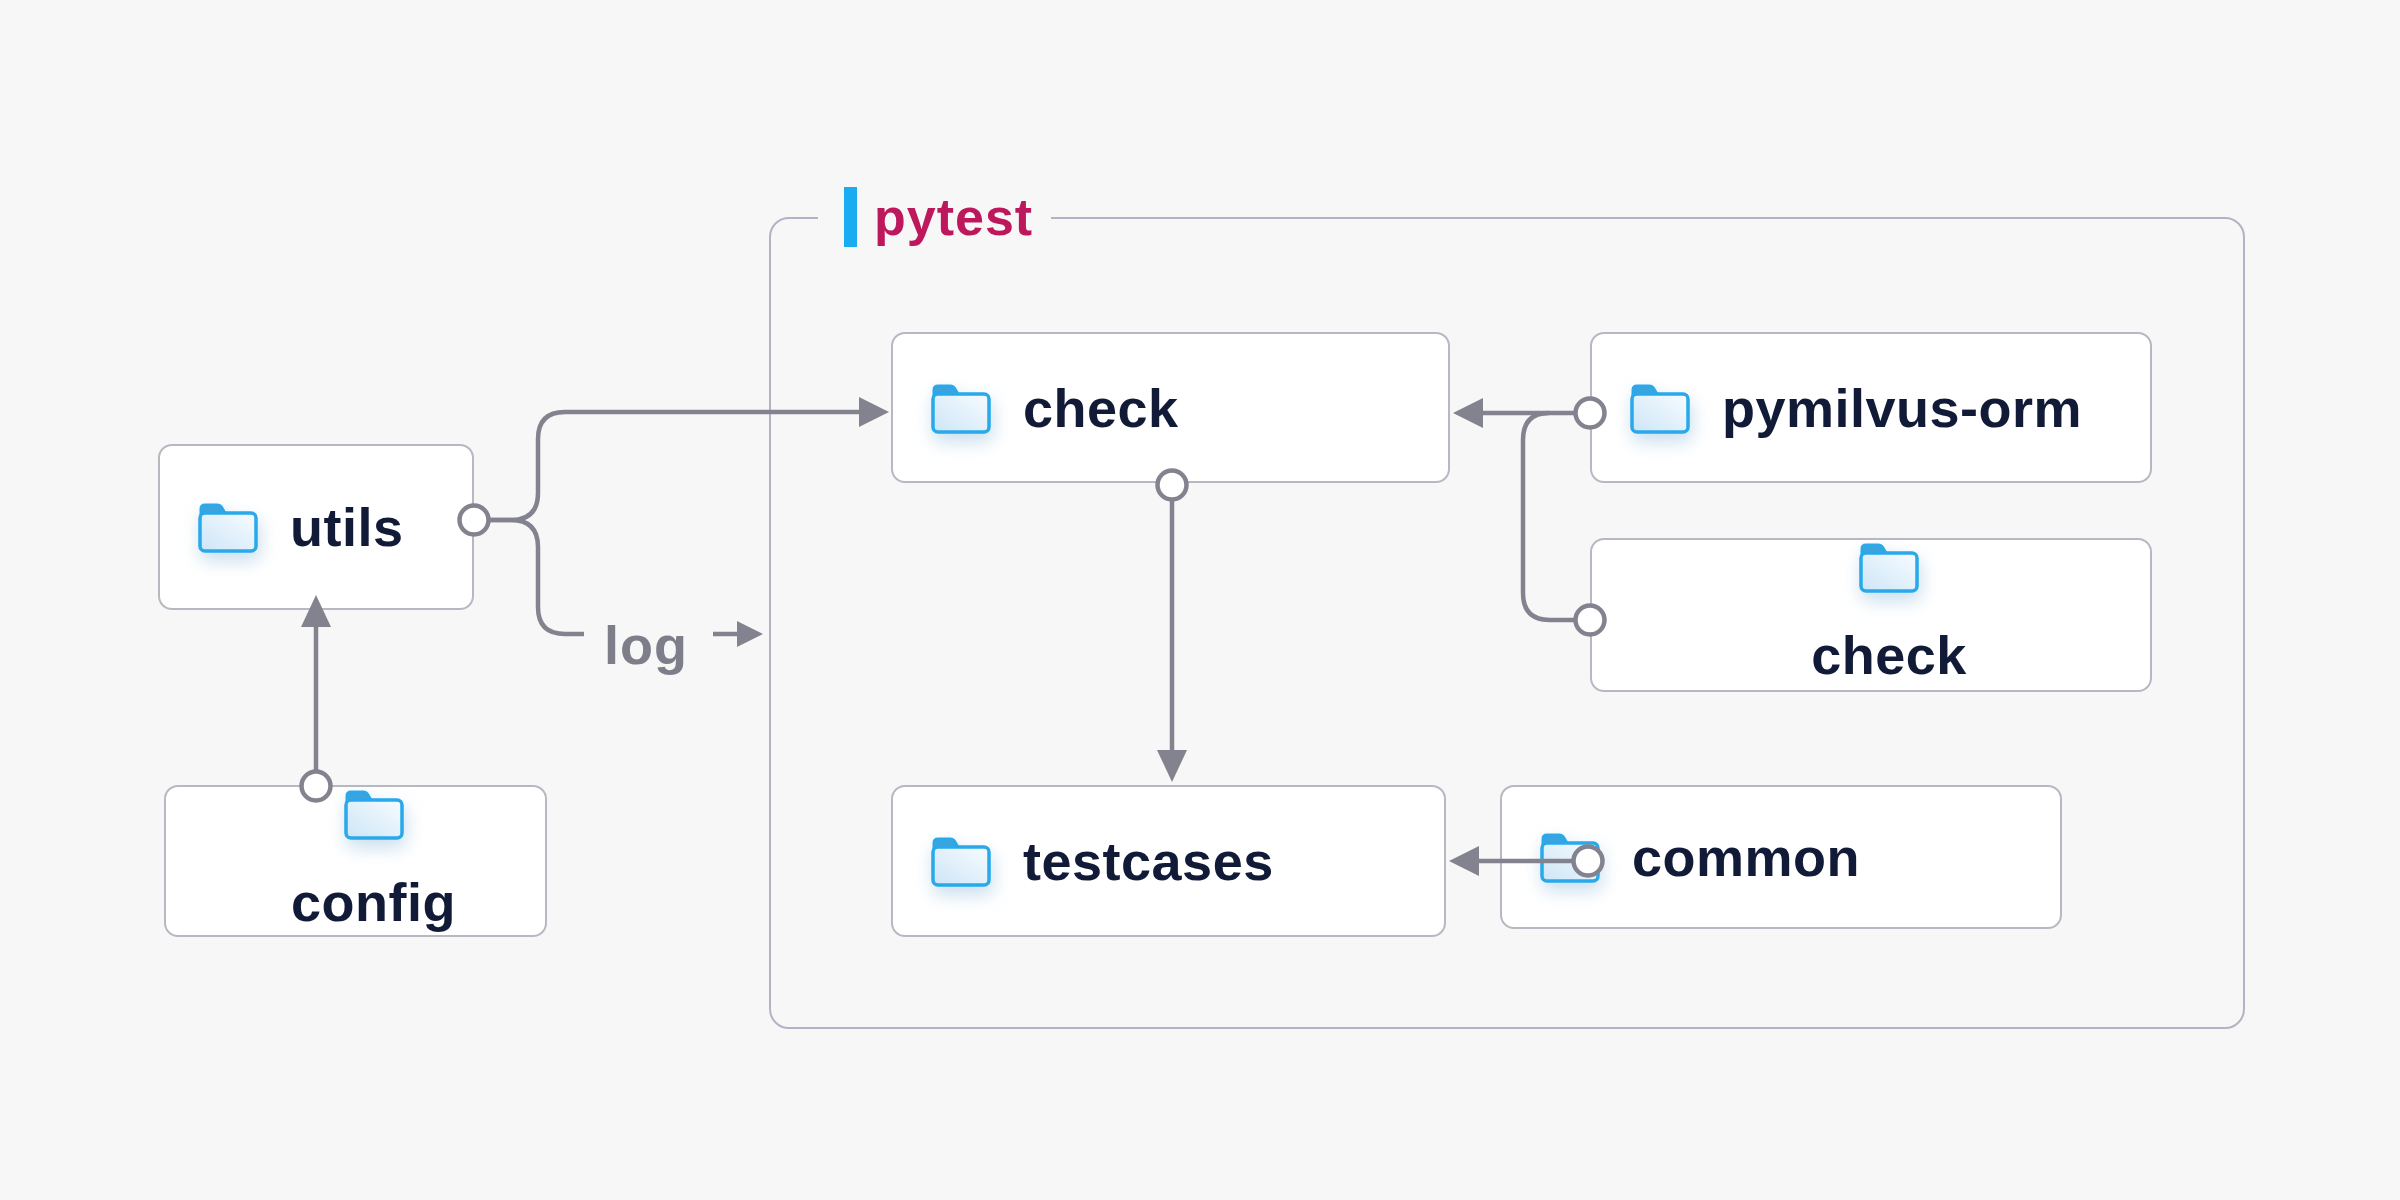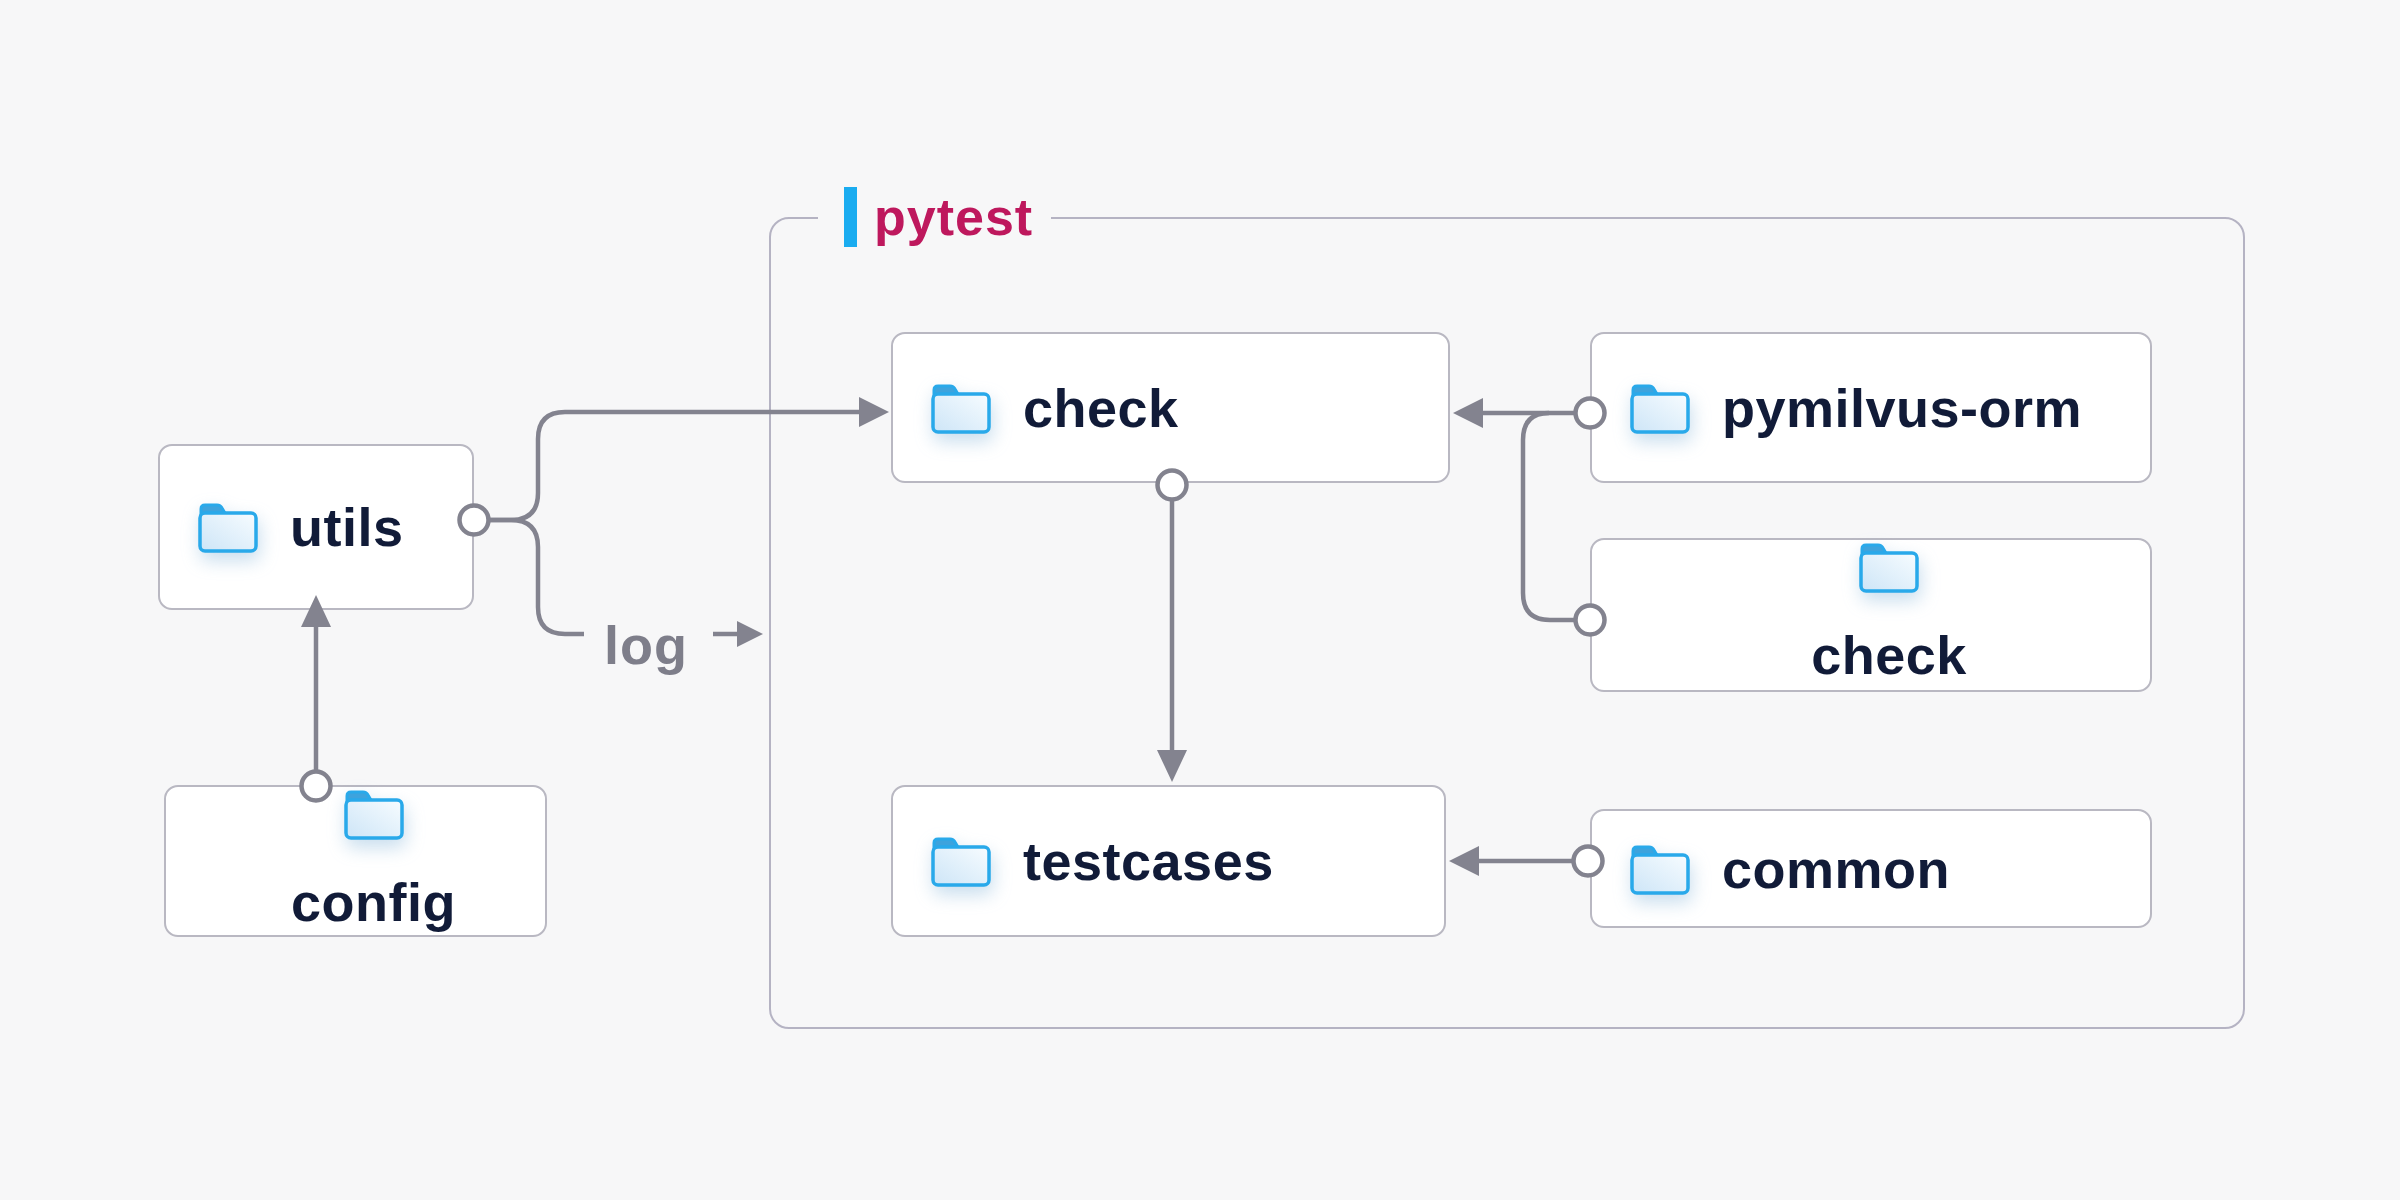--- a/index.html
+++ b/index.html
@@ -36,21 +36,21 @@
   .node-label { font-size:54px; font-weight:700; color:#111b38; letter-spacing:0.5px; white-space:nowrap; }
   .folder-icon { width:64px; height:54px; flex:0 0 auto;
     filter:drop-shadow(2px 8px 9px rgba(100,160,205,0.35)); }
 
   .n-utils     { left:158px;  top:444px; width:316px; height:166px; }
   .n-config    { left:164px;  top:785px; width:383px; height:152px;flex-direction:column; }
   .n-base      { left:891px;  top:332px; width:559px; height:151px; }
   .n-testcases { left:891px;  top:785px; width:555px; height:152px; }
   .n-pymilvus  { left:1590px; top:332px; width:562px; height:151px; }
   .n-check     { left:1590px; top:538px; width:562px; height:154px;flex-direction:column; }
-  .n-common    { left:1590px; top:785px; width:562px; height:119px;margin-top:24px; }
+  .n-common    { left:1500px; top:785px; width:562px; height:144px; }
 
   
   .edge-layer { position:absolute; left:0; top:0; z-index:2; pointer-events:none; }
   .edge-layer path, .edge-layer line { stroke:#83838f; stroke-width:4.5; fill:none; stroke-linecap:butt; }
   .edge-layer polygon { fill:#83838f; stroke:none; }
   .edge-layer circle { fill:#ffffff; stroke:#83838f; stroke-width:4.5; }
 
   .edge-label {
     position:absolute; left:604px; top:602px;
     font-size:54px; font-weight:700; color:#7e7e8a; z-index:2; letter-spacing:1px;margin-top:12px;

